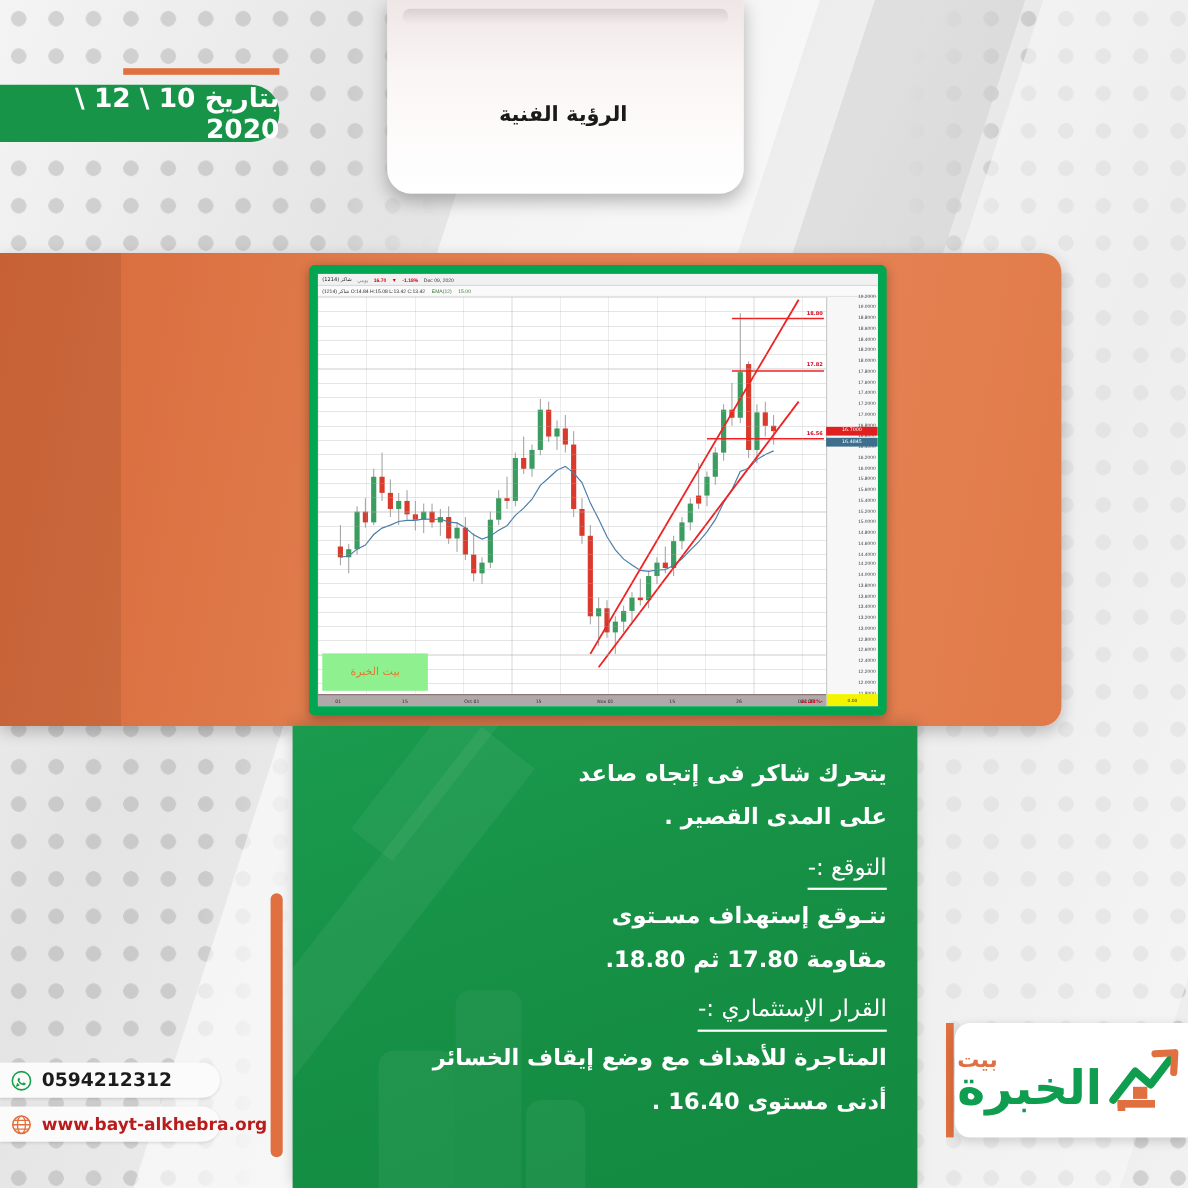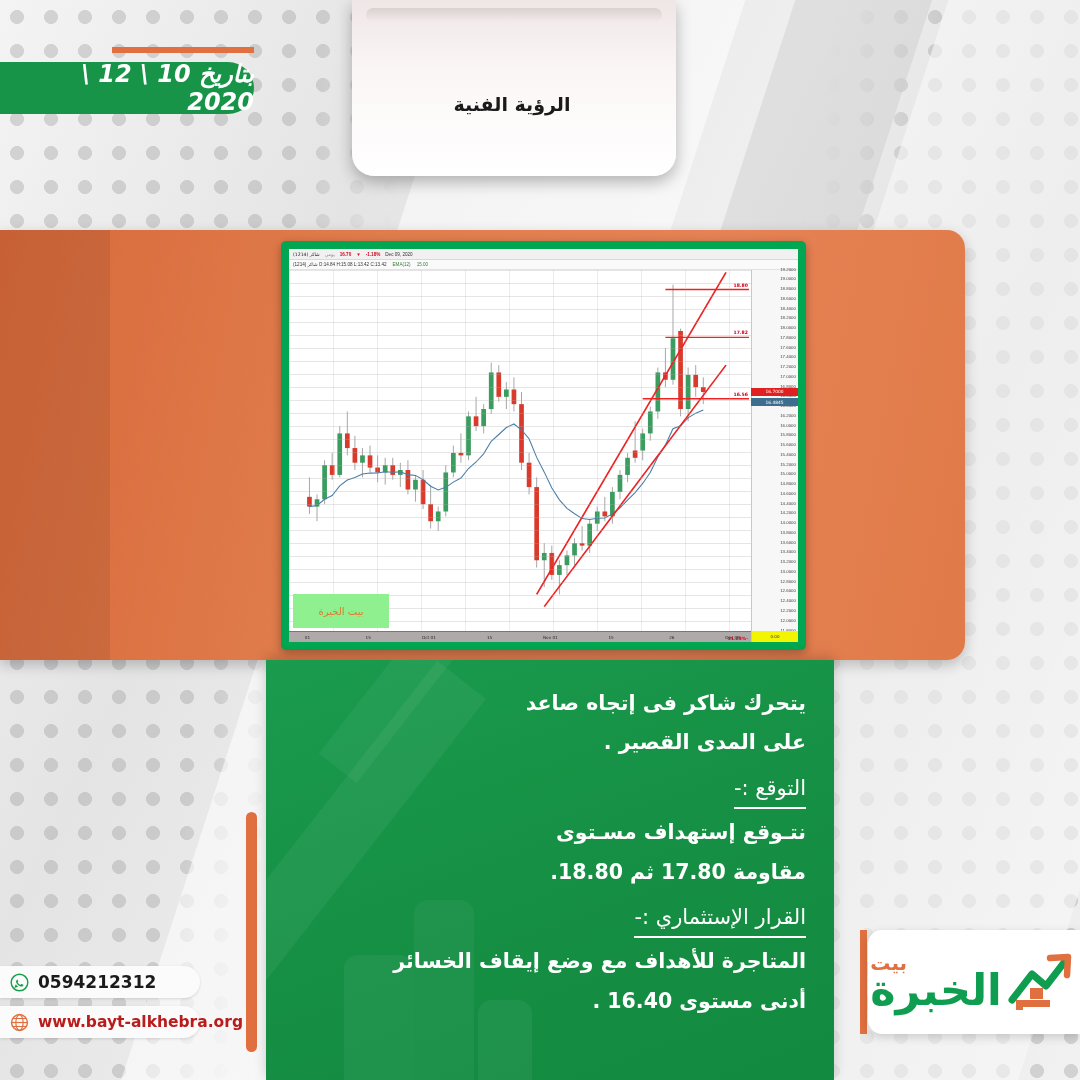--- a/index.html
+++ b/index.html
@@ -43,21 +43,21 @@
     background:linear-gradient(180deg,rgba(190,180,180,.45),rgba(255,255,255,0));border-radius:8px;}
   #brand-subtitle{
     font-size:19px;font-weight:bold;color:#1a1a1a;letter-spacing:0px;
     margin-top:32px;margin-right:4px;line-height:1;
   }
   #brand-title{
     font-size:70px;font-weight:bold;color:#e4784d;line-height:.95;
     margin-top:-4px;letter-spacing:-2px;
   }
 
-  #date-badge-wrap{position:absolute;left:0;top:47px;width:254px;font-style:italic;}
+  #date-badge-wrap{position:absolute;left:0;top:62px;width:254px;}
   #date-rule{width:142px;height:6px;background:#e0703f;margin-bottom:9px;}
   #date-badge{
     height:52px;background:#189449;border-radius:0 26px 26px 0;
     display:flex;align-items:center;justify-content:center;
     color:#fff;font-size:24px;font-weight:bold;padding-left:26px;
   }
 
   
   #chart-band{position:absolute;left:0;top:230px;width:965px;height:430px;
     background:linear-gradient(100deg,#d8693a 0%,#e07c4c 35%,#e68255 70%,#e07a48 100%);

